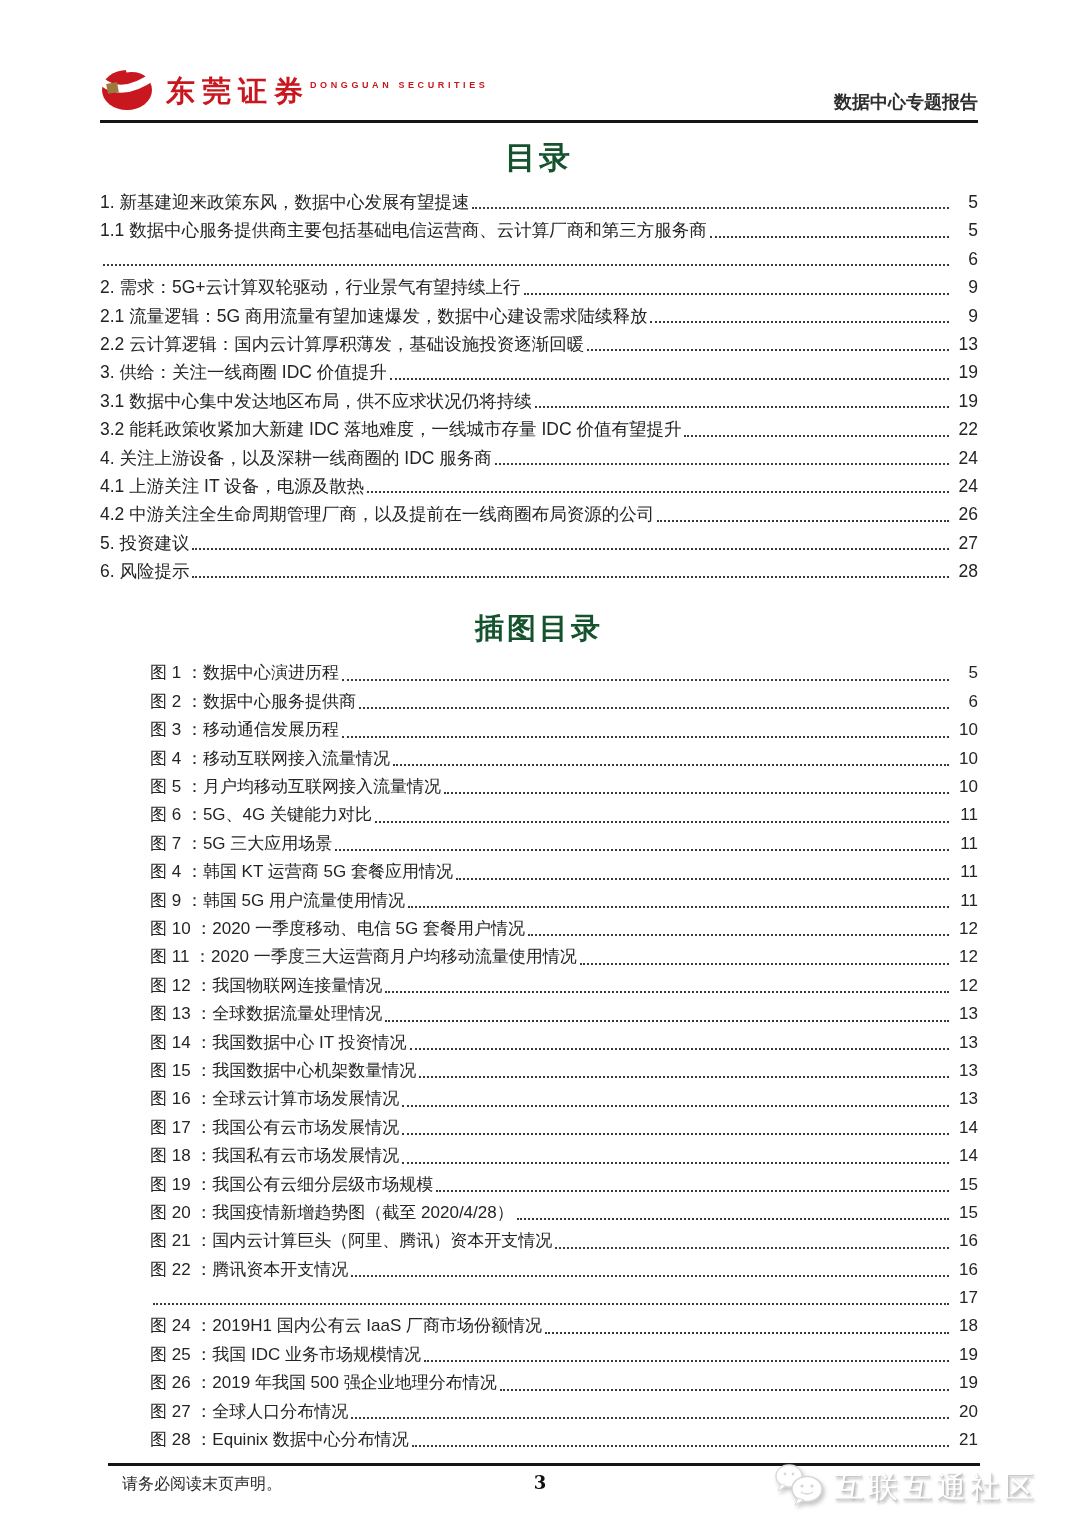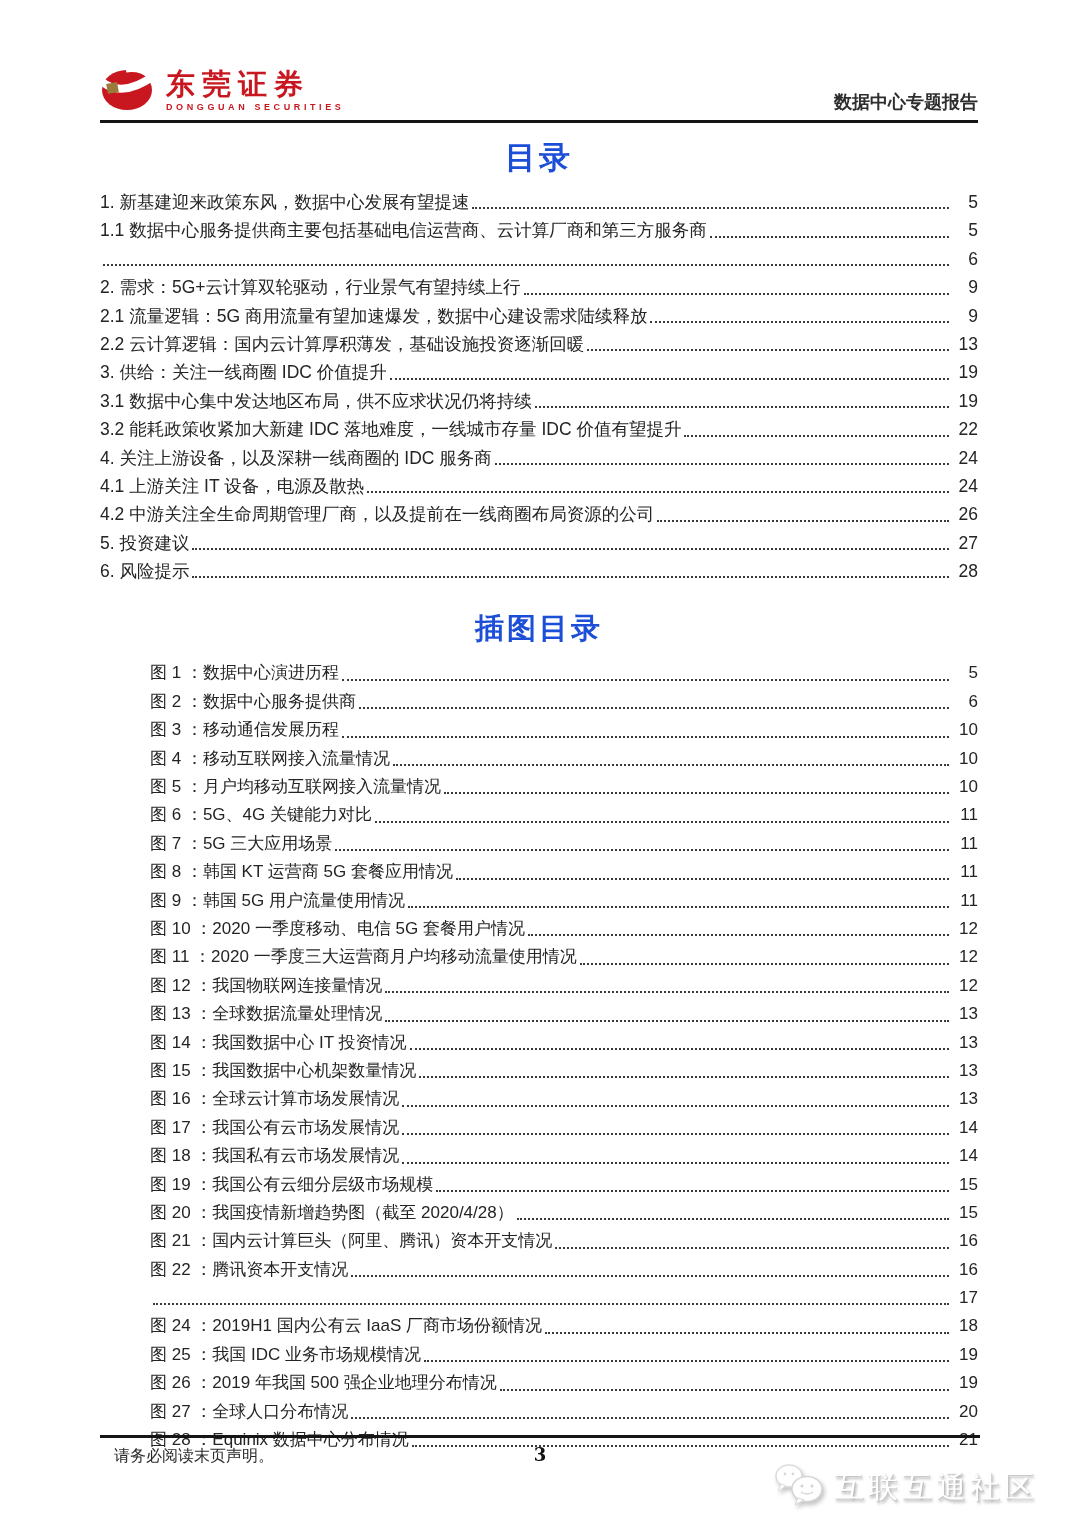--- a/index.html
+++ b/index.html
@@ -17,21 +17,21 @@
   .header{
     padding:66px 102px 0 100px;
   }
   .header-inner{
     display:flex;
     justify-content:space-between;
     align-items:flex-end;
     padding-bottom:4px;
   }
   .brand{display:flex;align-items:center;gap:10px;}
-  .brand-text{display:flex;flex-direction:column;line-height:1;}
+  .brand-text{display:flex;flex-direction:row;line-height:1;}
   .brand-cn{
     color:#c8171e;
     font-size:29px;
     font-weight:bold;
     letter-spacing:7px;
     font-family:"Liberation Serif",serif;
   }
   .brand-en{
     color:#c8171e;
     font-size:9px;
@@ -48,21 +48,21 @@
   .header-rule{
     border:none;
     border-top:3px solid #151515;
     margin:0;
   }
   
   .content{padding:0 102px 0 100px;}
   .section-title{
     text-align:center;
     font-weight:bold;
-    color:#1d4ed8;
+    color:#14532d;
     letter-spacing:3px;
   }
   .toc-title{font-size:31px;margin:14px 0 9px;}
   .figures-title{font-size:29px;margin:24px 0 10px;}
   
   .row{
     display:flex;
     align-items:flex-start;
     height:28.4px;
     font-size:17.5px;
@@ -86,21 +86,22 @@
     white-space:nowrap;
   }
   .figure-list .row{
     padding-left:50px;
     font-size:17px;
   }
   
   .footer{
     position:absolute;
     left:0;right:0;bottom:0;
-    height:92px;
+    height:64px;
+    padding-left:8px;
   }
   .footer-rule{
     border:none;
     border-top:3px solid #151515;
     margin:0 100px;
   }
   .footer-row{
     display:flex;
     align-items:flex-start;
     padding:8px 100px 0 114px;
@@ -294,21 +295,21 @@
           <span class="pg">11</span>
         </div>
 
         <div class="row">
           <span class="lbl">图 7 ：5G 三大应用场景</span>
           <span class="leader"></span>
           <span class="pg">11</span>
         </div>
 
         <div class="row">
-          <span class="lbl">图 8 ：韩国 KT 运营商 5G 套餐应用情况</span>
+          <span class="lbl">图 4 ：韩国 KT 运营商 5G 套餐应用情况</span>
           <span class="leader"></span>
           <span class="pg">11</span>
         </div>
 
         <div class="row">
           <span class="lbl">图 9 ：韩国 5G 用户流量使用情况</span>
           <span class="leader"></span>
           <span class="pg">11</span>
         </div>
 

